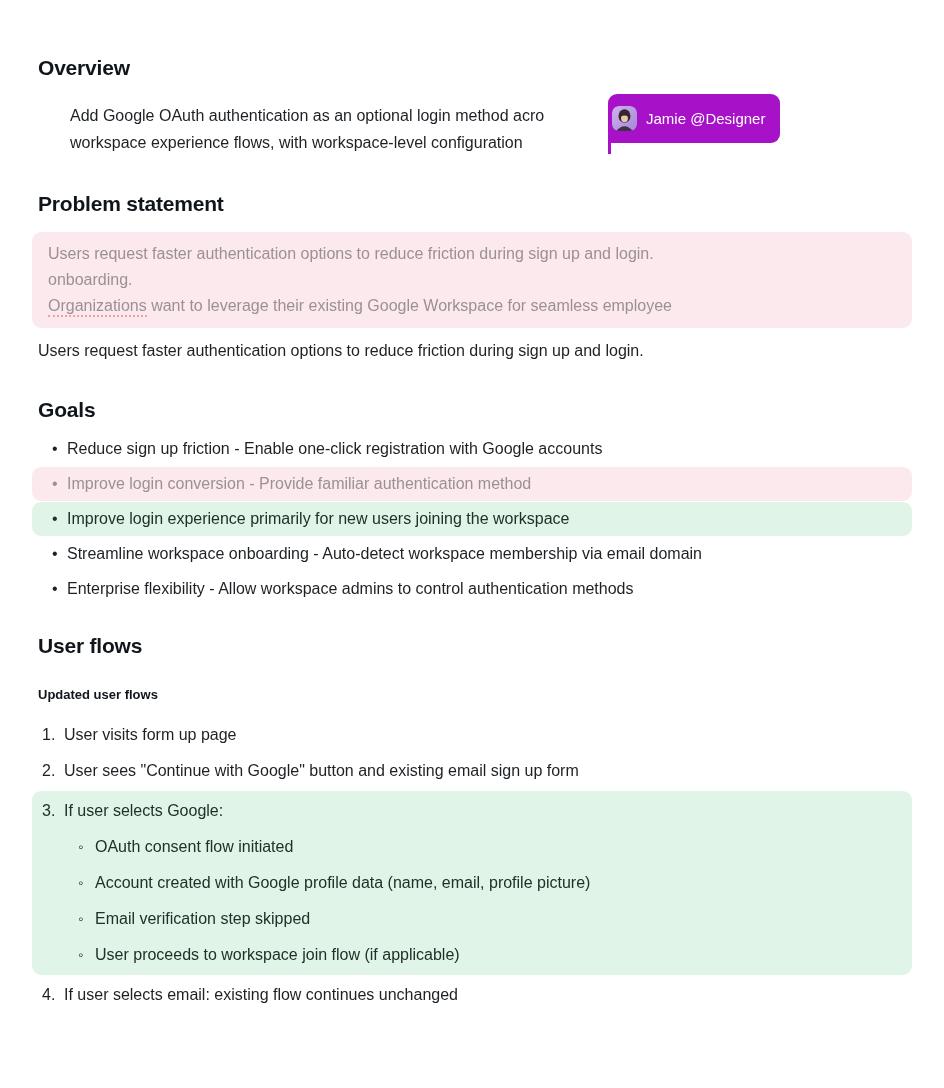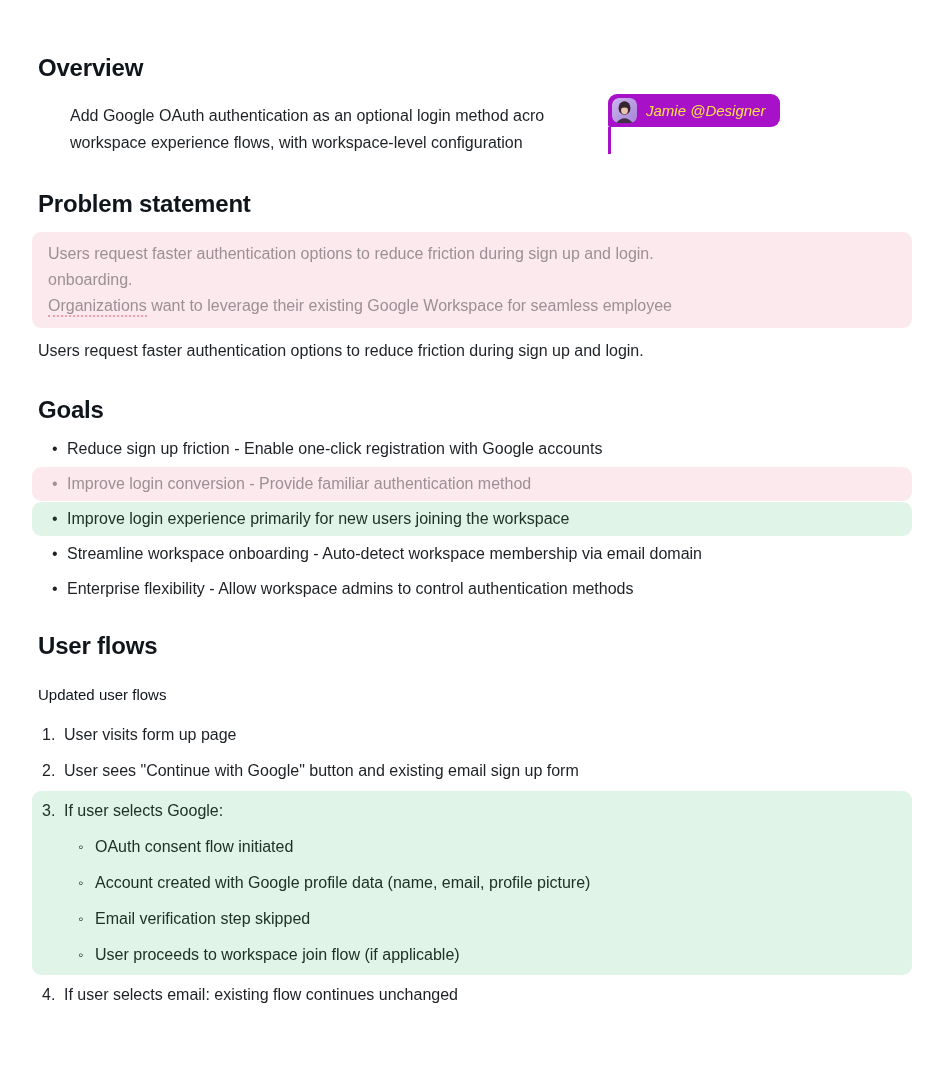--- a/index.html
+++ b/index.html
@@ -7,51 +7,50 @@
   body {
     width: 944px; height: 1088px;
     background: #ffffff;
     font-family: "Liberation Sans", sans-serif;
     color: #1d2125;
     overflow: hidden;
   }
   .content { padding: 56px 38px 0 38px; }
 
   h2 {
-    margin: 0; font-size: 24px; line-height: 24px;
+    margin: 0; font-size: 21px; line-height: 24px;
     font-weight: 700; color: #10151b; letter-spacing: -0.2px;
   }
   h3 {
-    margin: 26px 0 0 0; font-size: 15px; line-height: 21px;
-    font-weight: 400; color: #10151b;
+    margin: 26px 0 0 0; font-size: 13px; line-height: 21px;
+    font-weight: 700; color: #10151b;
   }
   .h-problem { margin-top: 36px; }
   .h-goals   { margin-top: 36px; }
   .h-flows   { margin-top: 28px; }
 
   .para {
     position: relative;
     margin: 22px 0 0 0;
     font-size: 16px; line-height: 27px; color: #1d2125;
   }
   .para .line { display: block; margin-left: 32px; }
 
   
   .presence-badge {
     position: absolute; left: 570px; top: -8px;
-    height: 33px;
+    height: 49px;
     background: #a712c9;
-    color: #fde047;
+    color: #ffffff;
     display: flex; align-items: center; gap: 9px;
     padding: 0 15px 0 4px;
     border-radius: 9px 9px 9px 2px;
     font-size: 15px; font-weight: 500; line-height: 33px;
     white-space: nowrap;
     z-index: 3;
-    font-style: italic;
   }
   .presence-avatar {
     width: 25px; height: 25px; border-radius: 7px;
     overflow: hidden; display: block; flex: none;
   }
   .presence-caret {
     position: absolute; left: 570px; top: 25px;
     width: 2.5px; height: 27px;
     background: #a712c9; z-index: 2;
   }

